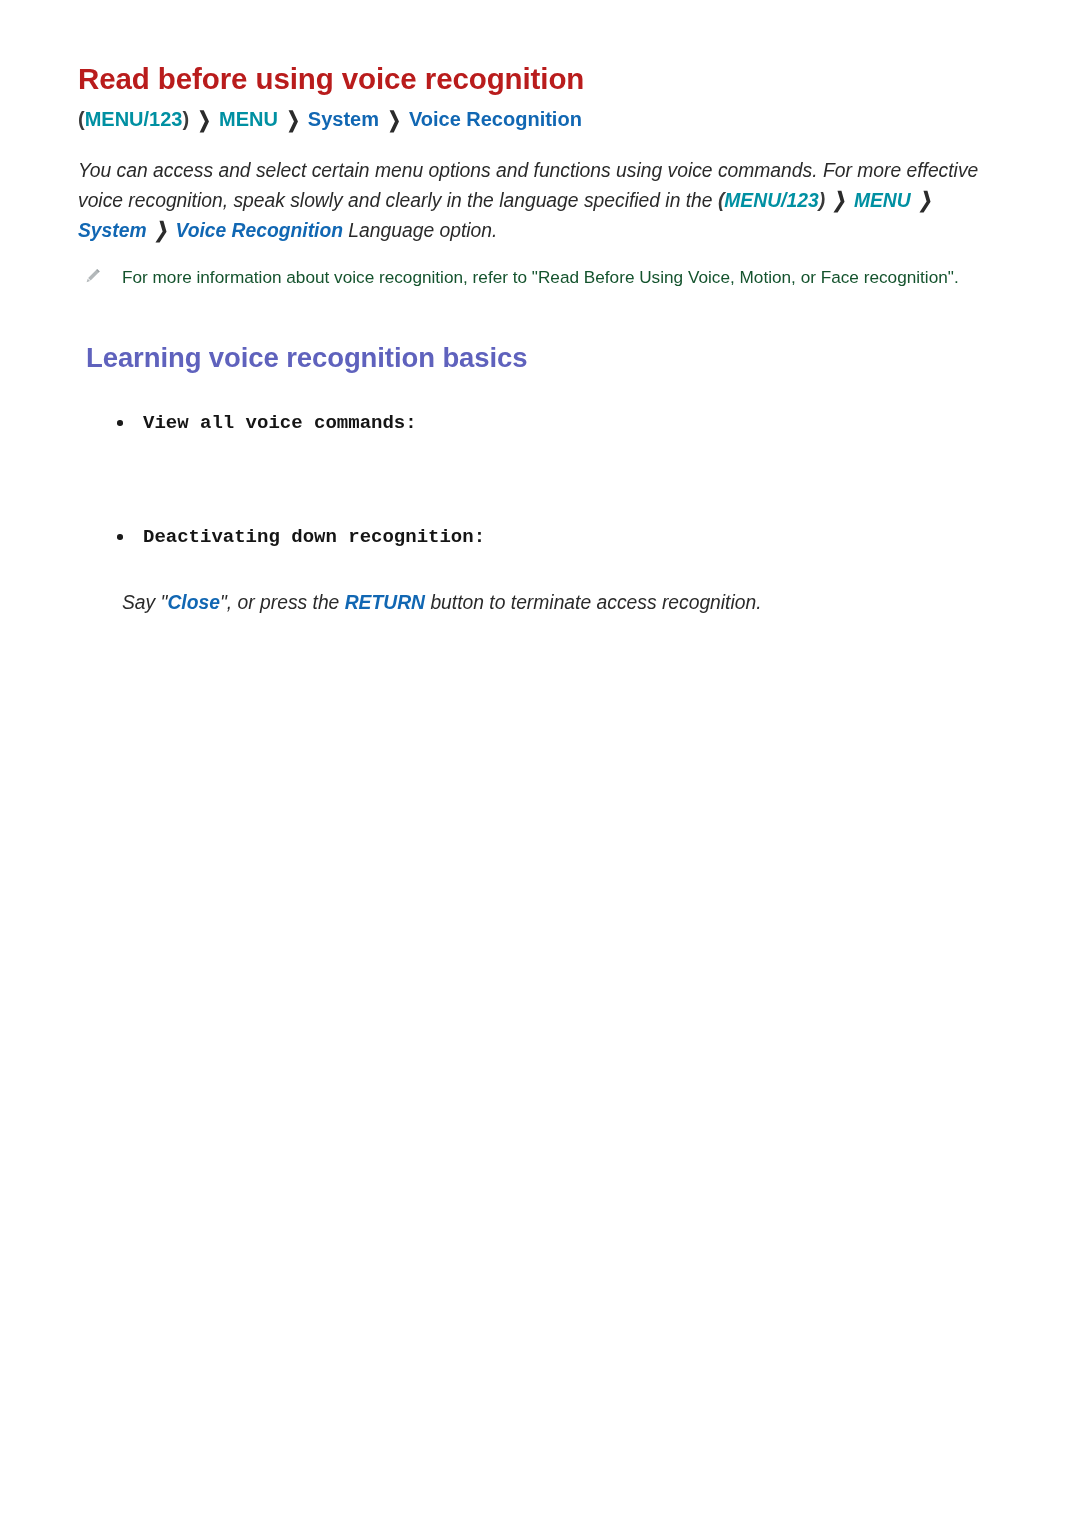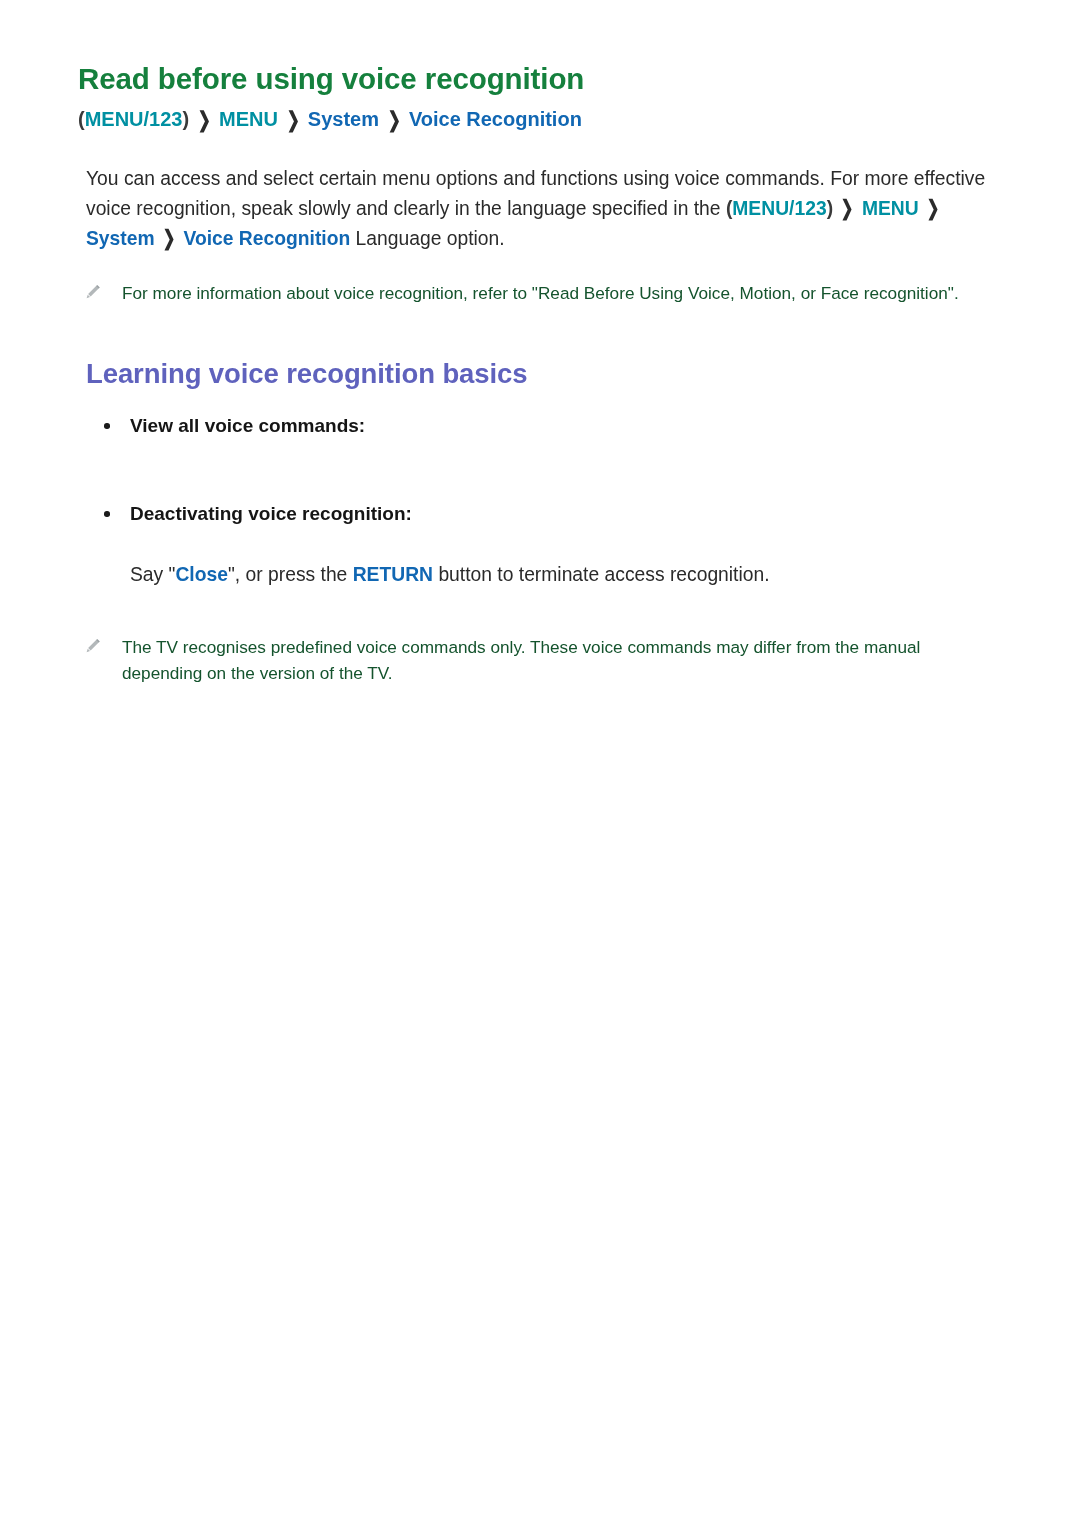--- a/index.html
+++ b/index.html
@@ -29,21 +29,21 @@
     left: 78px;
     top: 62px;
     width: 920px;
   }
 
   
   h1.doc-title {
     font-size: 29.5px;
     line-height: 34px;
     font-weight: bold;
-    color: #15803d;
+    color: #b91c1c;
     margin: 0 0 10px 0;
     letter-spacing: -0.1px;
   }
   h2.section-title {
     font-size: 27.5px;
     line-height: 32px;
     font-weight: bold;
     color: #5f62bd;
     margin: 8px;
     letter-spacing: -0.1px;
@@ -67,22 +67,23 @@
     display: inline-block;
     transform: scaleX(0.78) scaleY(1.08);
     padding: 0 1px;
   }
 
   
   p.body {
     font-size: 19.3px;
     line-height: 30px;
     color: #2a2a2a;
-    margin: 8px;
+    margin: 0;
     font-weight: normal;
+    font-style: italic;
   }
   .tkn-teal { color: #0090a2; font-weight: bold; }
   .tkn-blue { color: #1167b3; font-weight: bold; }
 
   
   .note {
     position: relative;
     padding-left: 44px;
     margin: 0;
   }
@@ -99,21 +100,22 @@
     line-height: 26px;
     color: #14532d;
     margin: 0;
     font-weight: normal;
   }
 
   
   .bullet-row {
     position: relative;
     padding-left: 52px;
-    margin: 0;
+    margin: 13px;
+    font-family: Liberation Mono, monospace;
   }
   .bullet-row .dot {
     position: absolute;
     left: 26px;
     top: 11px;
     width: 5.5px;
     height: 5.5px;
     border-radius: 50%;
     background: #1b1b1b;
   }
@@ -175,38 +177,26 @@
       <p class="bullet-label">View all voice commands:</p>
     </div>
 
     <div class="sp-3"></div>
 
 
     <div class="sp-4"></div>
 
     <div class="bullet-row">
       <span class="dot"></span>
-      <p class="bullet-label">Deactivating voice recognition:</p>
+      <p class="bullet-label">Deactivating down recognition:</p>
     </div>
 
     <div class="sp-3"></div>
 
     <div class="indent-para">
       <p class="body"><span>Say "</span><span class="tkn-blue">Close</span><span>", or press the </span><span class="tkn-blue">RETURN</span><span> button to terminate access recognition.</span></p>
     </div>
 
     <div class="sp-4"></div>
 
-    <div class="note">
-      <span class="pencil">
-        <svg width="18" height="18" viewBox="0 0 18 18" xmlns="http://www.w3.org/2000/svg">
-          <g fill="#b3b8ba">
-            <path d="M12.6 1.6 L15.1 4.1 L6.6 12.6 L4.1 10.1 Z"></path>
-            <path d="M3.7 10.8 L6.0 13.1 L2.6 14.3 Z"></path>
-            <path d="M13.3 0.9 L15.8 3.4 L14.8 4.4 L12.3 1.9 Z" fill="#9aa0a3"></path>
-          </g>
-        </svg>
-      </span>
-      <p class="note-text">The TV recognises predefined voice commands only. These voice commands may differ from the manual depending on the version of the TV.</p>
-    </div>
 
   </div>
 </div>
 
 </body></html>

